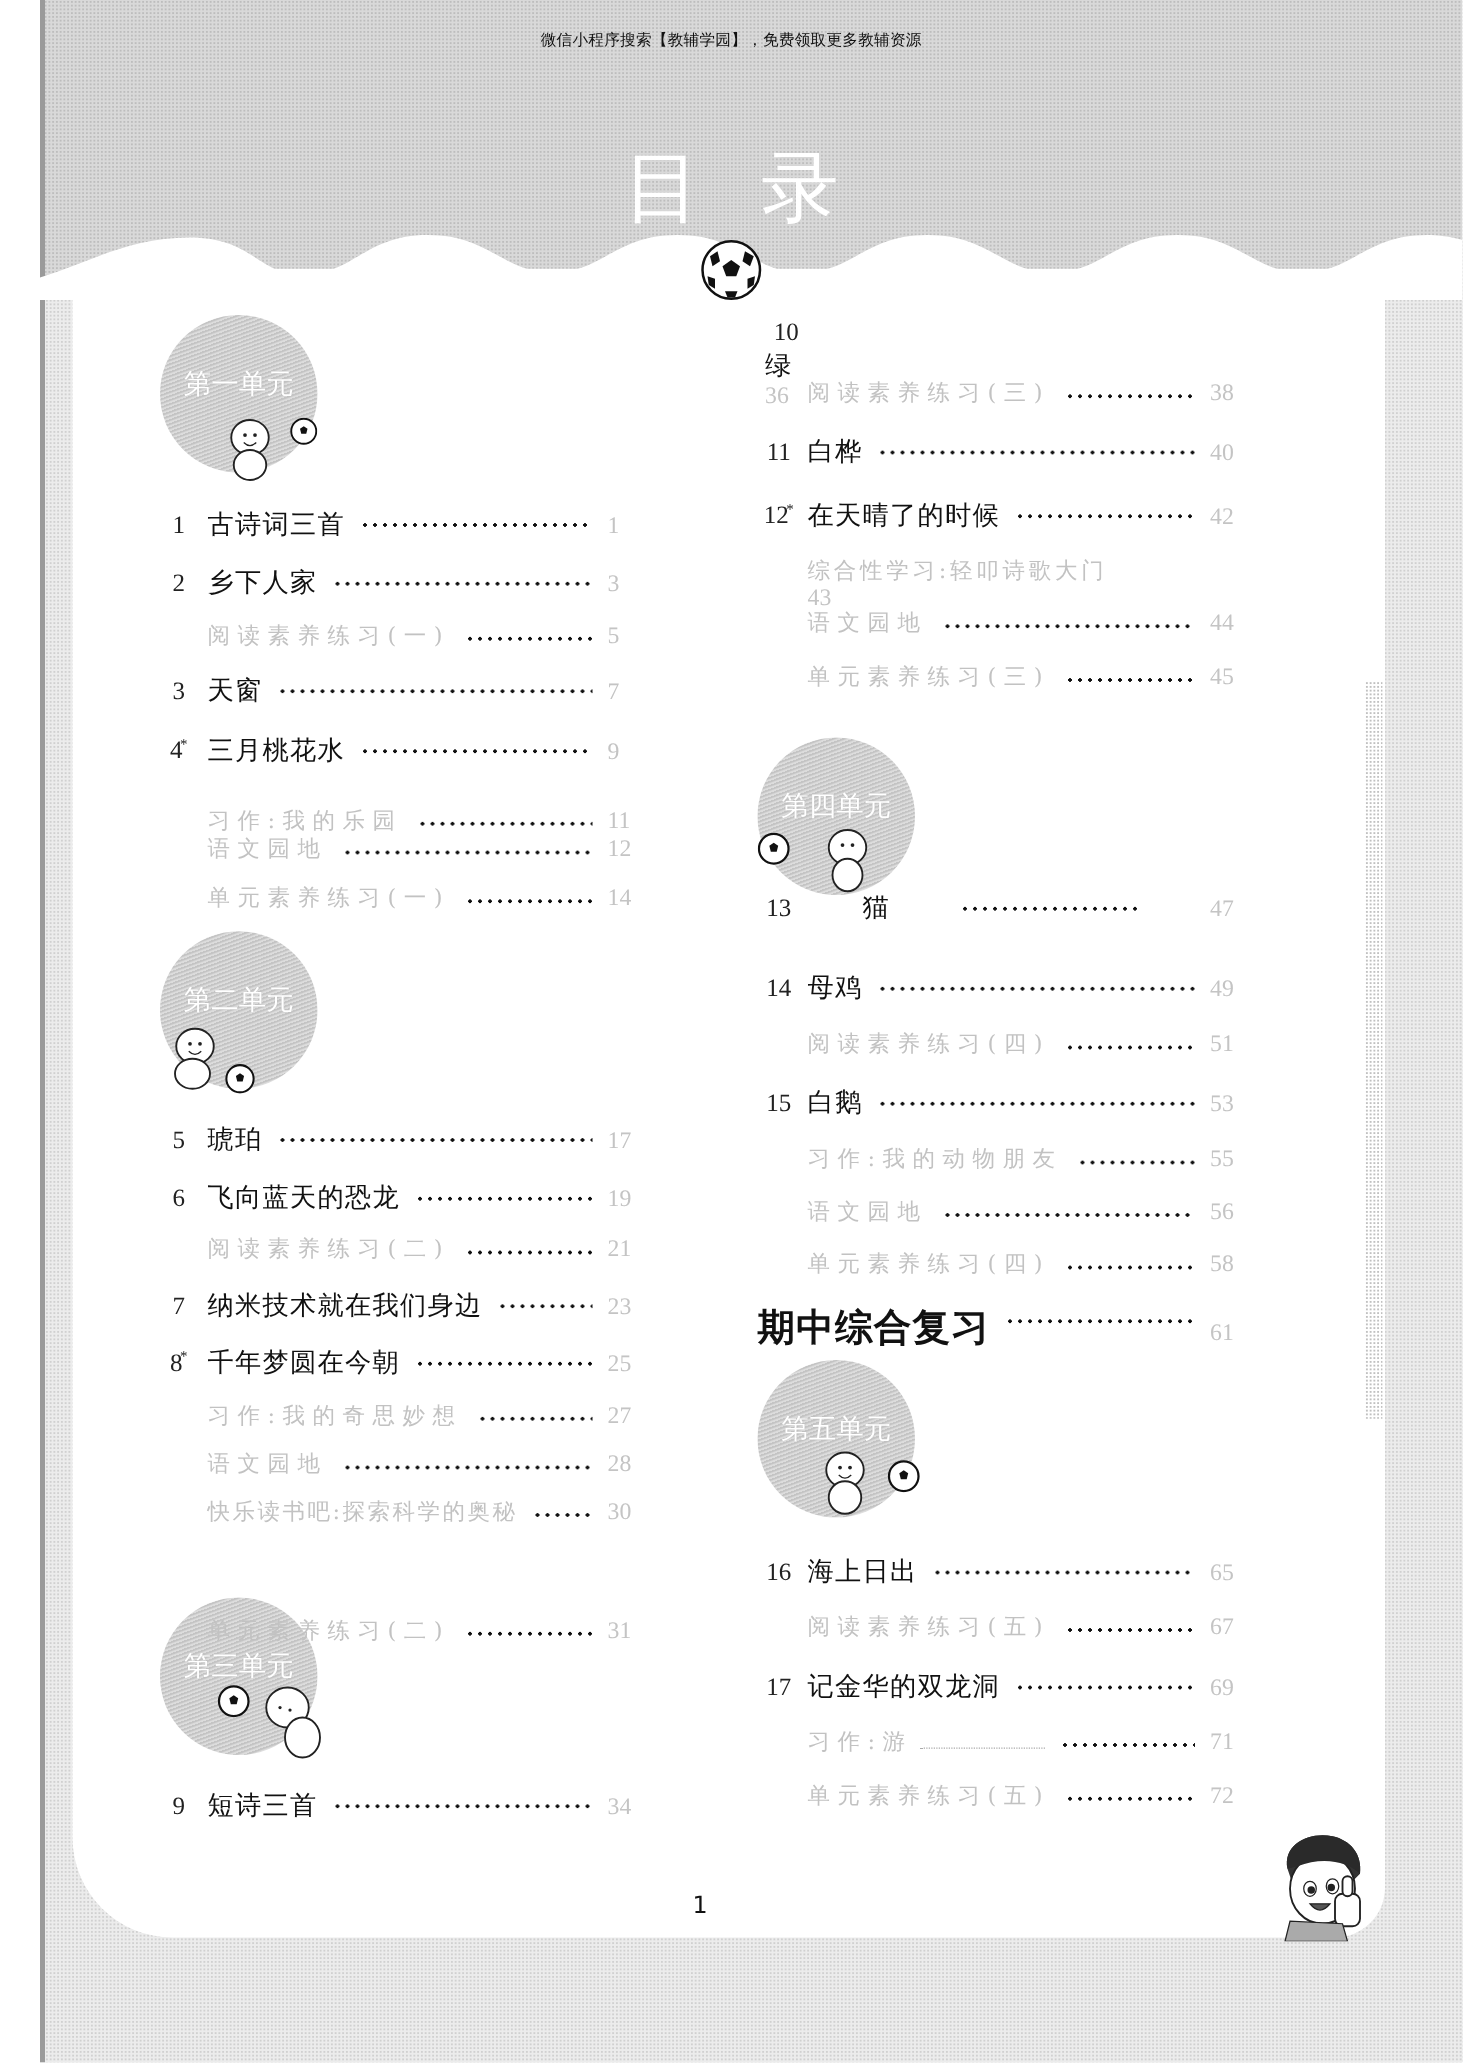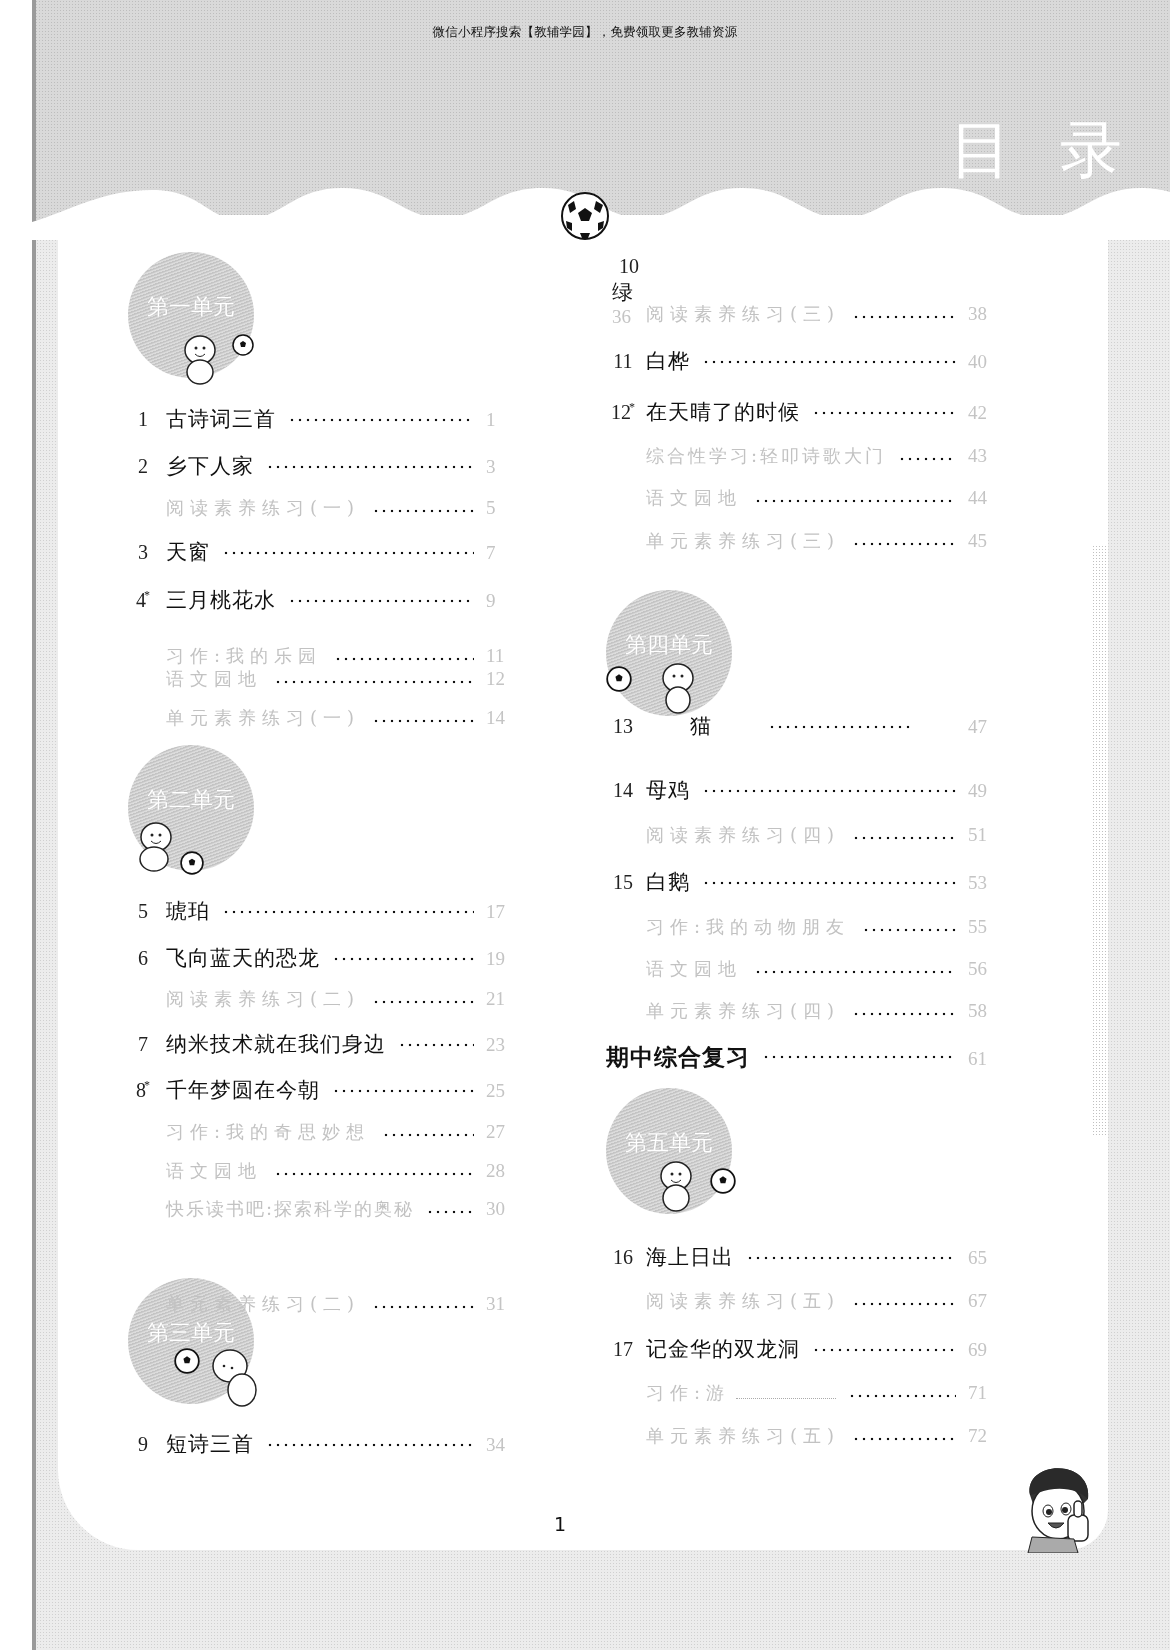--- a/index.html
+++ b/index.html
@@ -32,21 +32,21 @@
   }
   .wave-svg { position: absolute; left: 32px; top: 170px; }
 
   
   .notice {
     position: absolute; top: 24px; left: 0; width: 1170px; text-align: center;
     font-family: "DejaVu Sans", "Liberation Sans", sans-serif;
     font-size: 12.5px; color: #111; letter-spacing: 0.2px;
   }
   .title {
-    position: absolute; top: 108px; left: 0; width: 1170px; text-align: right;
+    position: absolute; top: 108px; left: 0; width: 1170px; text-align: center;
     font-family: "DejaVu Sans", "Liberation Sans", sans-serif;
     font-size: 62px; color: #ffffff; letter-spacing: 48px; font-weight: 300;
     text-shadow: 0 0 1px #cfcfcf;
   }
   .title span { padding-left: 48px; }
   .top-ball { position: absolute; left: 560px; top: 191px; }
 
   
   .toc-row {
     position: absolute; display: flex; align-items: baseline;
@@ -65,21 +65,21 @@
     background-size: 3px 3px; z-index: -1;
   }
   .star { font-size: 12px; vertical-align: super; margin-left: -2px; }
   .main-title { font-size: 21px; color: #111; margin-left: 6px; letter-spacing: 1px; }
   .sub-title {
     font-size: 18px; color: #c2c2c2; letter-spacing: 6px; margin-left: 40px;
     font-family: "DejaVu Serif", serif;
   }
   .section-title {
     font-family: "DejaVu Sans", "Liberation Sans", sans-serif;
-    font-size: 23px; font-weight: bold; color: #111; letter-spacing: 1px;
+    font-size: 30px; font-weight: bold; color: #111; letter-spacing: 1px;
   }
   .leader {
     flex: 1; margin: 0 12px 0 12px; height: 6px;
     background-image: radial-gradient(circle, #111 1.3px, transparent 1.6px);
     background-size: 8px 6px; background-repeat: repeat-x;
     align-self: center;
   }
   .page {
     font-family: "Liberation Serif", "DejaVu Serif", serif;
     font-size: 19px; color: #c4c4c4; width: 30px; text-align: left;
@@ -333,21 +333,21 @@
   <span class="main-title">白桦</span>
   <span class="leader"></span>
   <span class="page">40</span>
 </div>
 <div class="toc-row" style="left:606px; top:398px; width:392px;">
   <span class="num"><span>12</span><span class="star">*</span></span>
   <span class="main-title">在天晴了的时候</span>
   <span class="leader"></span>
   <span class="page">42</span>
 </div>
-<div class="toc-row" style="left:606px; top:444px; width:392px;">
+<div class="toc-row" style="left:606px; top:444px; width:392px;flex-direction:column;">
   <span class="sub-title" style="letter-spacing:3px;">综合性学习:轻叩诗歌大门</span>
   <span class="leader"></span>
   <span class="page">43</span>
 </div>
 <div class="toc-row" style="left:606px; top:486px; width:392px;">
   <span class="sub-title">语文园地</span>
   <span class="leader"></span>
   <span class="page">44</span>
 </div>
 <div class="toc-row" style="left:606px; top:529px; width:392px;">

